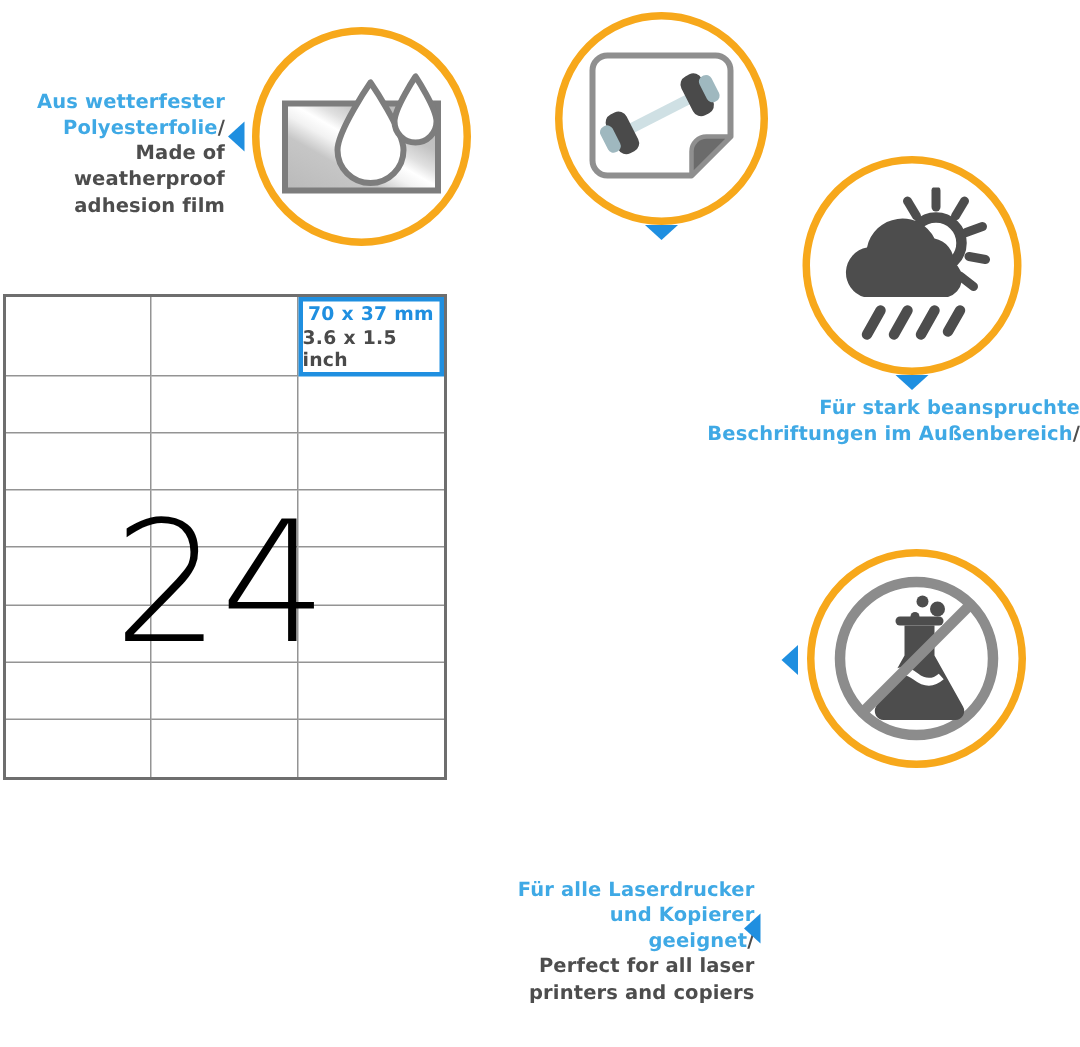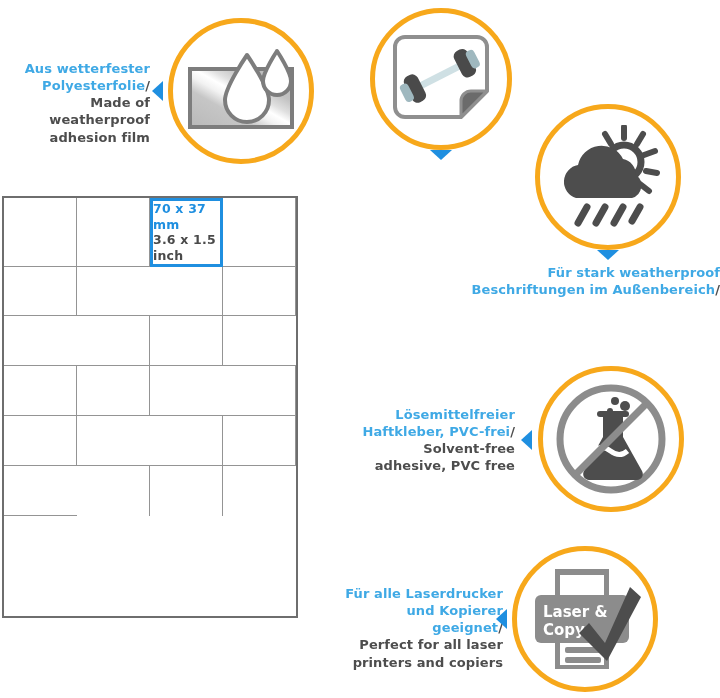--- a/index.html
+++ b/index.html
@@ -21,25 +21,25 @@
     width: 720px;
     height: 698px;
   }
 
   
   .sheet {
     position: absolute;
     left: 2px;
     top: 196px;
     width: 296px;
-    height: 422px;
+    height: 324px;
     border: 2px solid #6e6e6e;
     box-sizing: border-box;
     display: grid;
-    grid-template-columns: repeat(4, 1fr);
+    grid-template-columns: repeat(3, 1fr);
     grid-template-rows: repeat(8, 1fr);
     background: #ffffff;
   }
   .cell {
     border-right: 1px solid #949494;
     border-bottom: 1px solid #949494;
     box-sizing: border-box;
     position: relative;
   }
   .cell.col-last { border-right: none; }
@@ -168,20 +168,23 @@
 
     <div class="cell"></div>
     <div class="cell"></div>
     <div class="cell col-last"></div>
 
     <div class="cell row-last"></div>
     <div class="cell row-last"></div>
     <div class="cell col-last row-last"></div>
   </div>
 
+  <div class="count">
+    <span>24</span>
+  </div>
 
   <div class="circle" style="left:168px; top:18px; width:146px; height:146px;">
     <svg width="112" height="96" viewBox="0 0 112 96">
       <defs>
         <linearGradient id="sheen" x1="0" y1="1" x2="1" y2="0">
           <stop offset="0%" stop-color="#b9b9b9"></stop>
           <stop offset="32%" stop-color="#c6c6c6"></stop>
           <stop offset="44%" stop-color="#f2f2f2"></stop>
           <stop offset="52%" stop-color="#ffffff"></stop>
           <stop offset="60%" stop-color="#e0e0e0"></stop>
@@ -231,57 +234,39 @@
       <g stroke="#4d4d4d" stroke-width="7" stroke-linecap="round">
         <line x1="24" y1="98" x2="33" y2="82"></line>
         <line x1="42" y1="98" x2="51" y2="82"></line>
         <line x1="60" y1="98" x2="69" y2="82"></line>
         <line x1="78" y1="96" x2="86" y2="82"></line>
       </g>
     </svg>
   </div>
   <div class="tri-down" style="left:597px; top:250px;"></div>
   <div class="caption" style="left:470px; top:264px; width:250px;">
-    <span class="de">Für stark weatherproof Beschriftungen im Außenbereich</span><span class="sep">/</span><br>
+    <span class="de">Für stark beanspruchte Beschriftungen im Außenbereich</span><span class="sep">/</span><br>
   </div>
 
   <div class="circle" style="left:538px; top:366px; width:146px; height:146px;">
     <svg width="116" height="116" viewBox="0 0 116 116">
       <circle cx="58" cy="58" r="51" fill="none" stroke="#8c8c8c" stroke-width="7"></circle>
       <g fill="#4d4d4d">
         <circle cx="62" cy="20" r="4"></circle>
         <circle cx="72" cy="25" r="5"></circle>
         <circle cx="57" cy="30" r="3"></circle>
       </g>
       <path d="M50 36 h20 v20 l19 34 a6 6 0 0 1 -5 9 h-48 a6 6 0 0 1 -5 -9 l19 -34 Z" fill="#4d4d4d"></path>
       <path d="M47 33 h26" stroke="#4d4d4d" stroke-width="6" stroke-linecap="round"></path>
       <path d="M40 71 q8 -6 16 0 t16 0 l11 19 a6 6 0 0 1 -5 9 h-44 a6 6 0 0 1 -5 -9 Z" fill="#ffffff" opacity="0"></path>
       <path d="M40.5 70 q8 -7 17 0 t17 0" fill="none" stroke="#ffffff" stroke-width="5"></path>
       <line x1="92" y1="24" x2="24" y2="92" stroke="#8c8c8c" stroke-width="7"></line>
     </svg>
   </div>
   <div class="tri-left" style="left:521px; top:430px;"></div>
-  <div class="caption" style="left:355px; top:406px; width:160px;">
-    <span class="de">Lösemittelfreier Haftkleber, PVC-frei</span><span class="sep">/</span><br>
-    <span class="en">Solvent-free adhesive, PVC free</span>
-  </div>
-
-  <div class="circle" style="left:512px; top:546px; width:146px; height:146px;">
-    <svg width="112" height="108" viewBox="0 0 112 108">
-      <rect x="26" y="4" width="54" height="26" fill="#8c8c8c"></rect>
-      <rect x="31" y="10" width="44" height="20" fill="#ffffff"></rect>
-      <rect x="6" y="30" width="94" height="48" rx="6" fill="#8c8c8c"></rect>
-      <rect x="26" y="74" width="54" height="30" fill="#8c8c8c"></rect>
-      <rect x="31" y="78" width="44" height="22" fill="#ffffff"></rect>
-      <rect x="36" y="82" width="36" height="6" rx="2" fill="#8c8c8c"></rect>
-      <rect x="36" y="92" width="36" height="6" rx="2" fill="#8c8c8c"></rect>
-      <text x="14" y="52" font-family="DejaVu Sans, sans-serif" font-size="15" font-weight="bold" fill="#ffffff">Laser &amp;</text>
-      <text x="14" y="70" font-family="DejaVu Sans, sans-serif" font-size="15" font-weight="bold" fill="#ffffff">Copy</text>
-      <path d="M60 58 L76 78 L101 22 L112 32 L78 96 L50 68 Z" fill="#4d4d4d"></path>
-    </svg>
-  </div>
+
   <div class="tri-left" style="left:496px; top:609px;"></div>
   <div class="caption" style="left:318px; top:585px; width:170px;margin-left:15px;">
     <span class="de">Für alle Laserdrucker und Kopierer geeignet</span><span class="sep">/</span><br>
     <span class="en">Perfect for all laser printers and copiers</span>
   </div>
 
 </div>
 
 </body></html>

